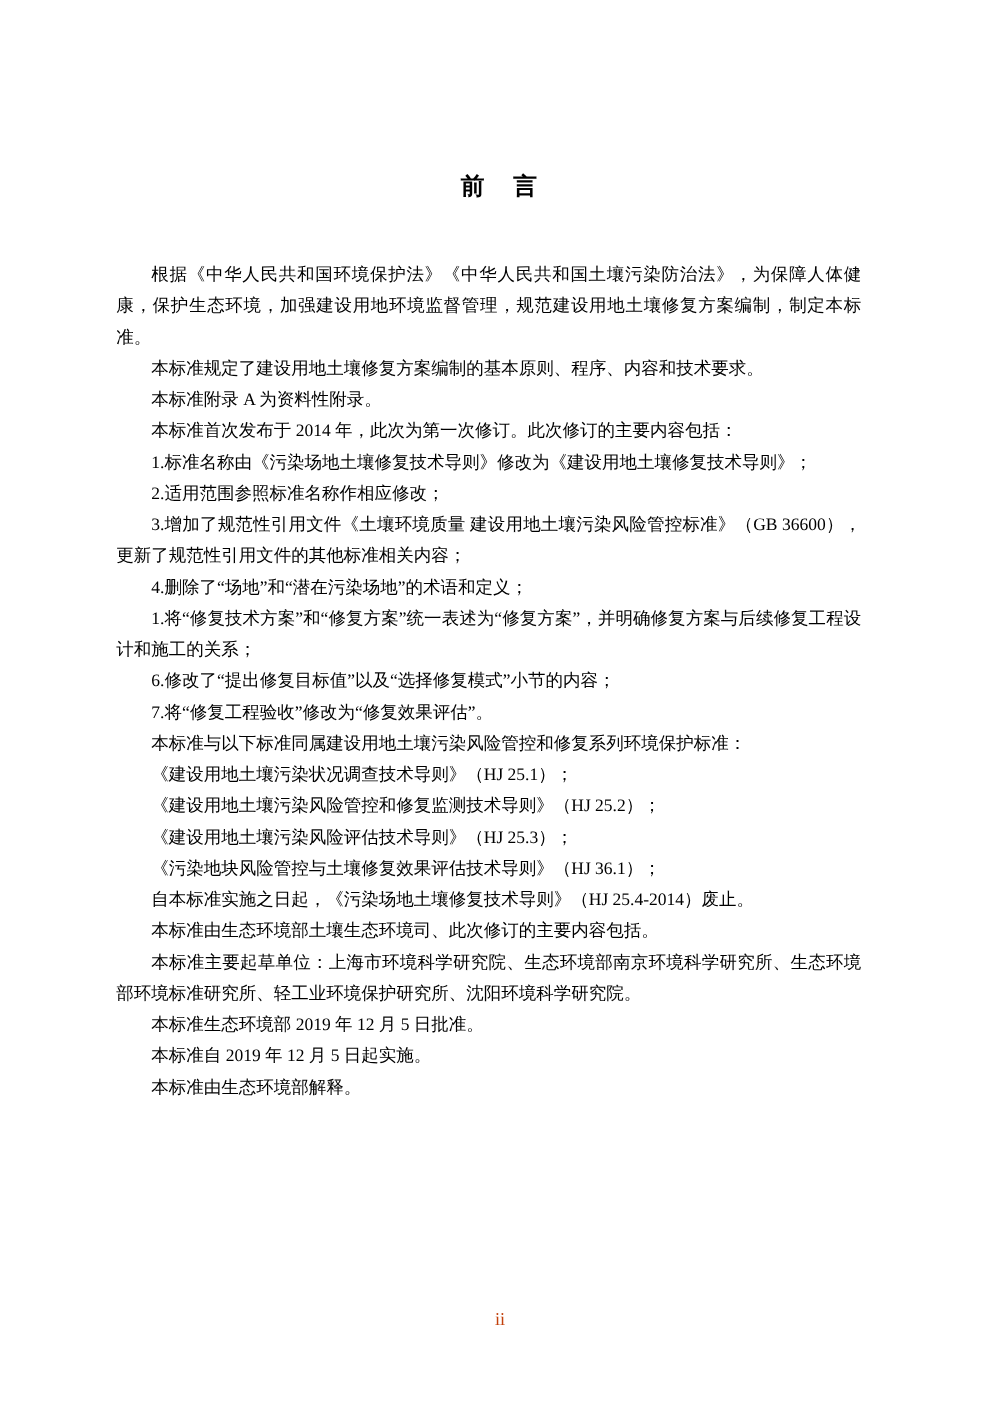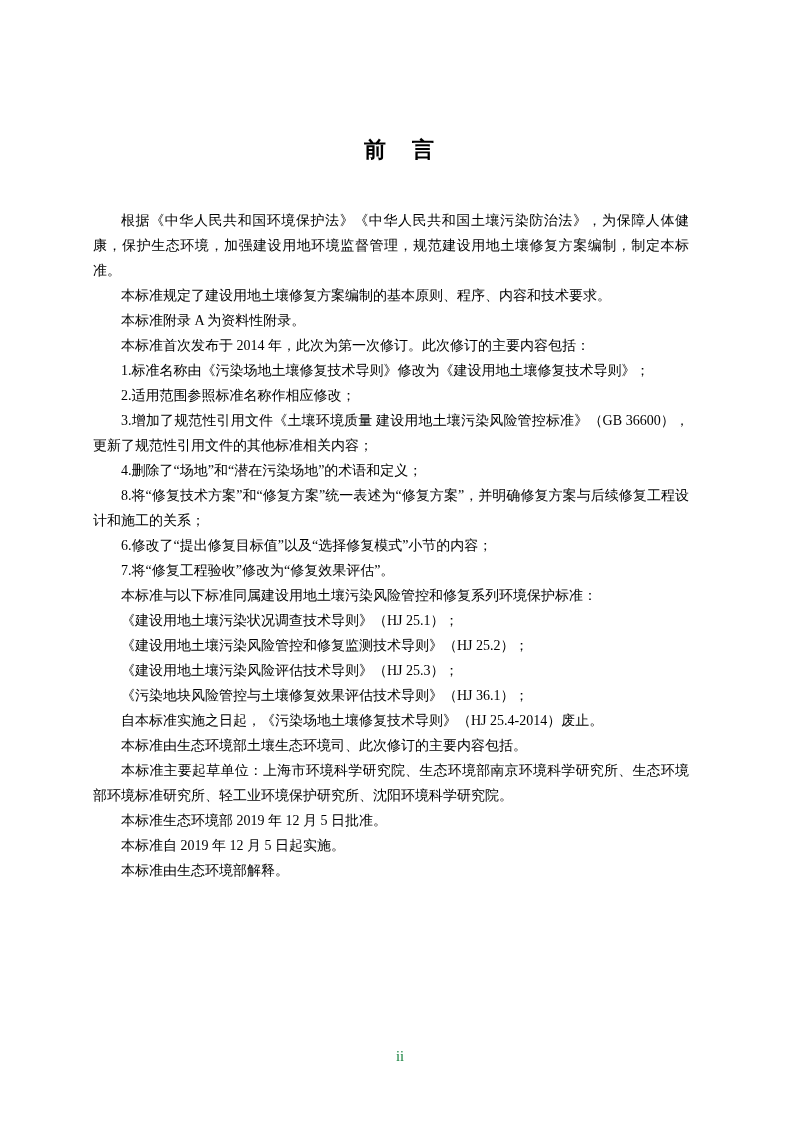--- a/index.html
+++ b/index.html
@@ -16,21 +16,21 @@
     font-family: "Liberation Serif", serif;
     overflow: hidden;
     margin: 0 auto;
   }
   .doc-title {
     margin: 0;
     padding-top: 138px;
     text-align: center;
     font-family: "Liberation Sans", sans-serif;
     font-weight: bold;
-    font-size: 22px;
+    font-size: 19px;
     line-height: 24px;
     letter-spacing: 2px;
     color: #000000;
   }
   .doc-body {
     margin: 46px 95px 0 93px;
     width: 596px;
     font-size: 14px;
     line-height: 25px;
     text-align: justify;
@@ -42,40 +42,40 @@
     text-indent: 2em;
   }
   .page-footer {
     position: absolute;
     top: 1048px;
     left: 0;
     width: 100%;
     text-align: center;
     font-family: "Liberation Serif", serif;
     font-size: 14.5px;
-    color: #15803d;
+    color: #c2410c;
   }
 </style>
 </head>
 <body>
 
 <div class="page">
 
   <h1 class="doc-title">前　言</h1>
 
   <div class="doc-body">
     <p>根据《中华人民共和国环境保护法》《中华人民共和国土壤污染防治法》，为保障人体健康，保护生态环境，加强建设用地环境监督管理，规范建设用地土壤修复方案编制，制定本标准。</p>
     <p>本标准规定了建设用地土壤修复方案编制的基本原则、程序、内容和技术要求。</p>
     <p>本标准附录 A 为资料性附录。</p>
     <p>本标准首次发布于 2014 年，此次为第一次修订。此次修订的主要内容包括：</p>
     <p>1.标准名称由《污染场地土壤修复技术导则》修改为《建设用地土壤修复技术导则》；</p>
     <p>2.适用范围参照标准名称作相应修改；</p>
     <p>3.增加了规范性引用文件《土壤环境质量 建设用地土壤污染风险管控标准》（GB 36600），更新了规范性引用文件的其他标准相关内容；</p>
     <p>4.删除了“场地”和“潜在污染场地”的术语和定义；</p>
-    <p>8.将“修复技术方案”和“修复方案”统一表述为“修复方案”，并明确修复方案与后续修复工程设计和施工的关系；</p>
+    <p>1.将“修复技术方案”和“修复方案”统一表述为“修复方案”，并明确修复方案与后续修复工程设计和施工的关系；</p>
     <p>6.修改了“提出修复目标值”以及“选择修复模式”小节的内容；</p>
     <p>7.将“修复工程验收”修改为“修复效果评估”。</p>
     <p>本标准与以下标准同属建设用地土壤污染风险管控和修复系列环境保护标准：</p>
     <p>《建设用地土壤污染状况调查技术导则》（HJ 25.1）；</p>
     <p>《建设用地土壤污染风险管控和修复监测技术导则》（HJ 25.2）；</p>
     <p>《建设用地土壤污染风险评估技术导则》（HJ 25.3）；</p>
     <p>《污染地块风险管控与土壤修复效果评估技术导则》（HJ 36.1）；</p>
     <p>自本标准实施之日起，《污染场地土壤修复技术导则》（HJ 25.4-2014）废止。</p>
     <p>本标准由生态环境部土壤生态环境司、此次修订的主要内容包括。</p>
     <p>本标准主要起草单位：上海市环境科学研究院、生态环境部南京环境科学研究所、生态环境部环境标准研究所、轻工业环境保护研究所、沈阳环境科学研究院。</p>

